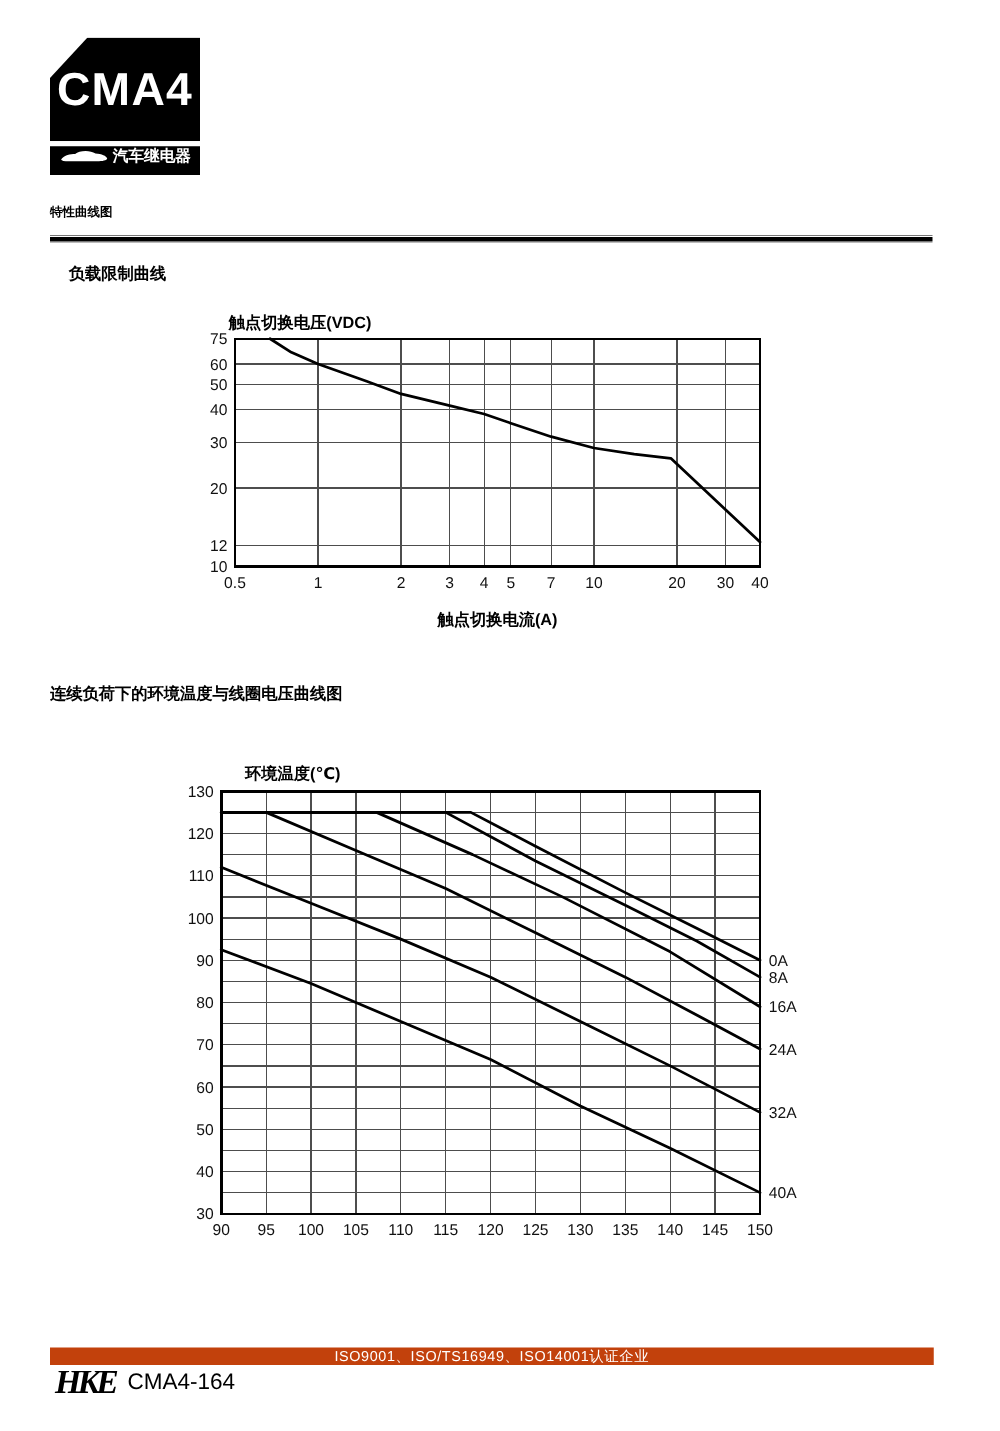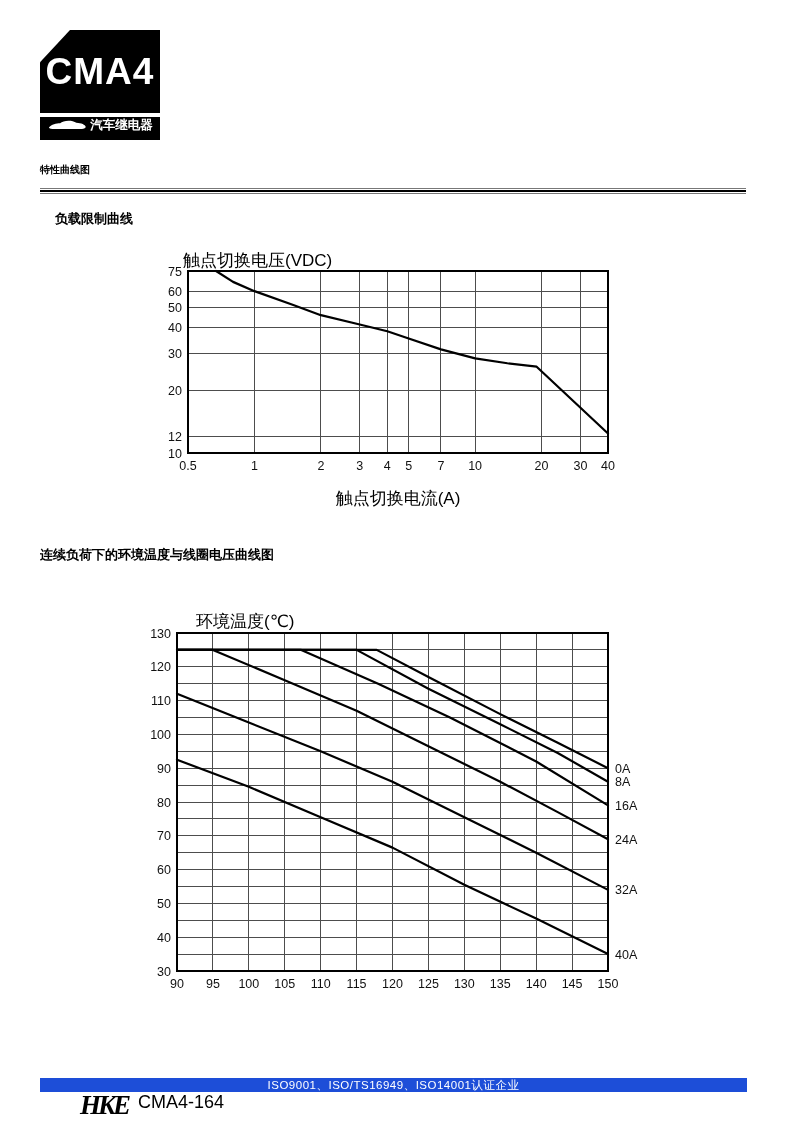--- a/index.html
+++ b/index.html
@@ -22,34 +22,34 @@
   #logo-tagline{color:#fff;font-size:12.5px;font-weight:600;white-space:nowrap;}
   
   #section-title{left:40px;top:163px;font-size:10px;font-weight:bold;}
   #title-rule{
     left:40px;top:188px;width:706px;height:6px;
     background:linear-gradient(#777 0 1px,#fff 1px 2px,#000 2px 4.5px,#fff 4.5px 5px,#777 5px 6px);
   }
   .caption{font-size:13px;font-weight:600;}
   #chart1-caption{left:39px;top:210px;margin-left:16px;}
   #chart2-caption{left:40px;top:546px;}
-  .axis-title{font-size:17px;font-weight:400;white-space:nowrap;}
+  .axis-title{font-size:13px;font-weight:700;white-space:nowrap;}
   #c1-ylabel{left:183px;top:249px;}
   #c1-xlabel{left:188px;top:487px;width:420px;text-align:center;}
   #c2-ylabel{left:179px;top:610px;margin-left:17px;}
   #c2-xlabel{left:177px;top:1014px;width:431px;text-align:center;}
   svg{display:block;}
   svg text{font-family:"Liberation Sans","DejaVu Sans",sans-serif;fill:#111;}
   
   #footer-bar{
-    left:40px;top:1078px;width:707px;height:14px;background:#1d4ed8;
+    left:40px;top:1078px;width:707px;height:14px;background:#c2410c;
     display:flex;align-items:center;justify-content:center;
   }
   #footer-iso{color:#fff;font-size:11.5px;letter-spacing:.5px;white-space:nowrap;}
-  #brand-row{left:44px;top:1092px;display:flex;align-items:flex-start;gap:10px;margin-left:36px;}
+  #brand-row{left:44px;top:1092px;display:flex;align-items:center;gap:10px;}
   #brand-logo{
     font-family:"Liberation Serif","DejaVu Serif",serif;
     font-style:italic;font-weight:bold;font-size:27px;letter-spacing:-3px;line-height:1;
   }
   #doc-code{font-size:18px;}
 </style>
 </head>
 <body>
 
 <div id="page">

